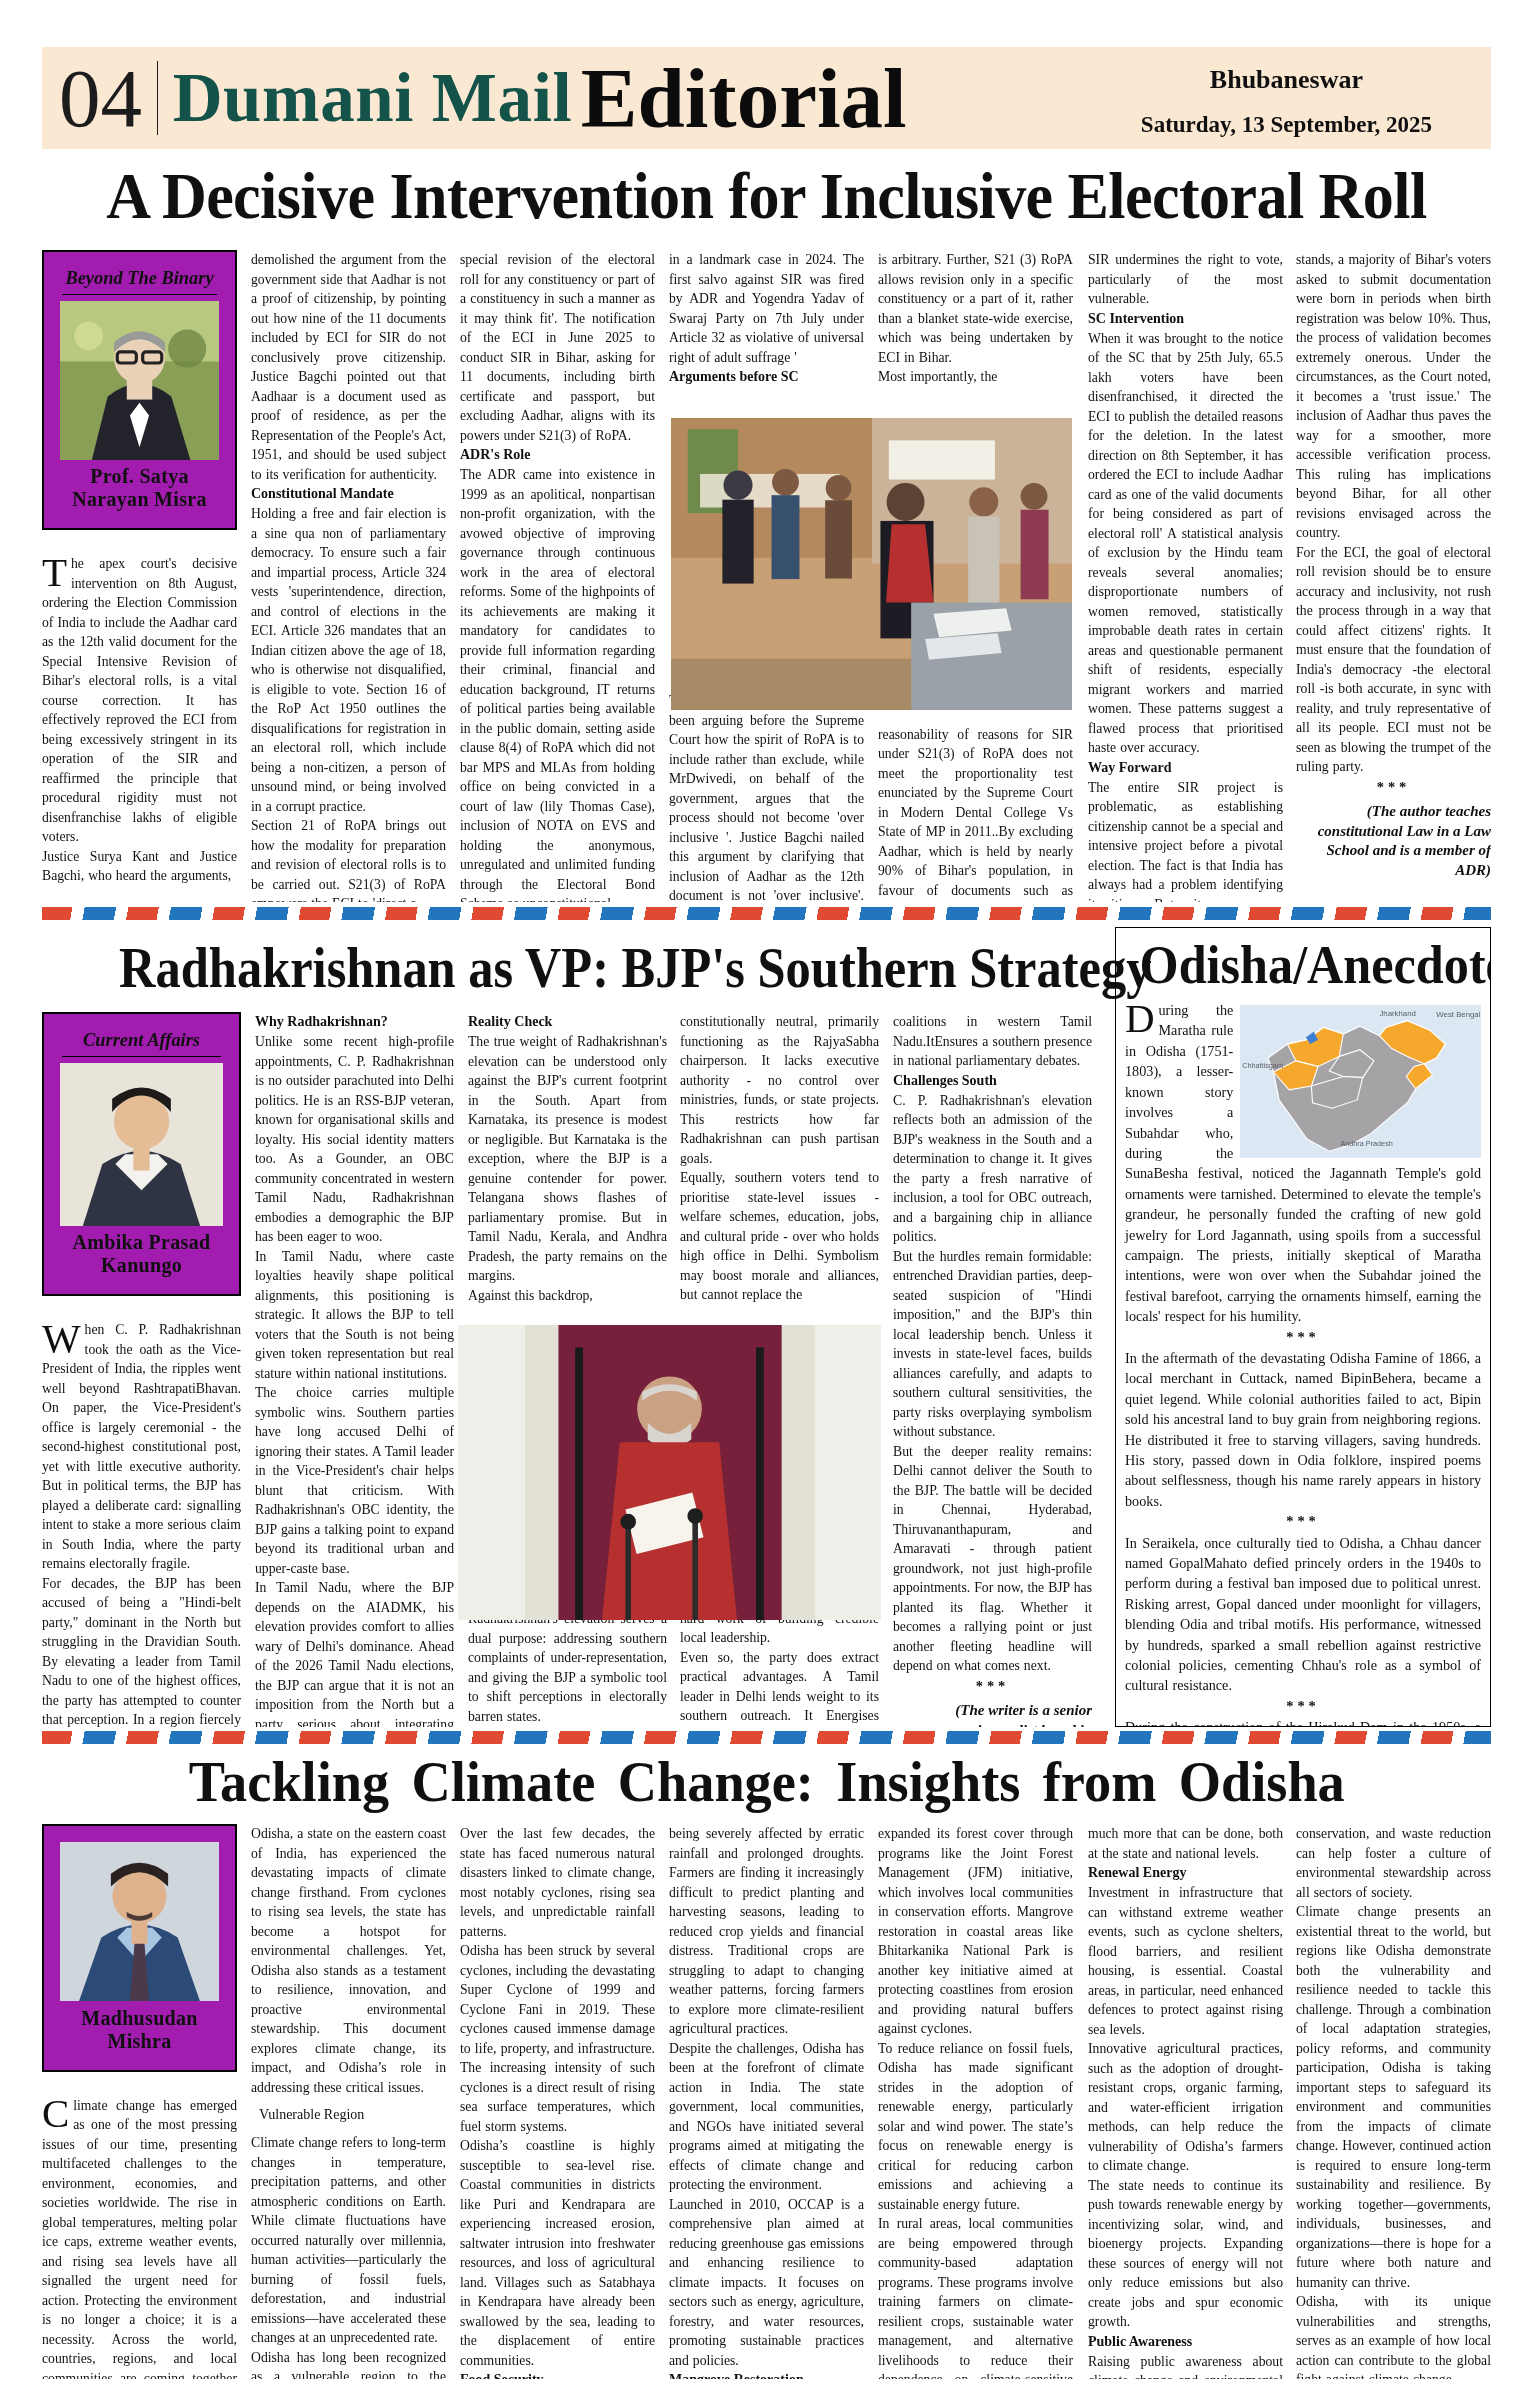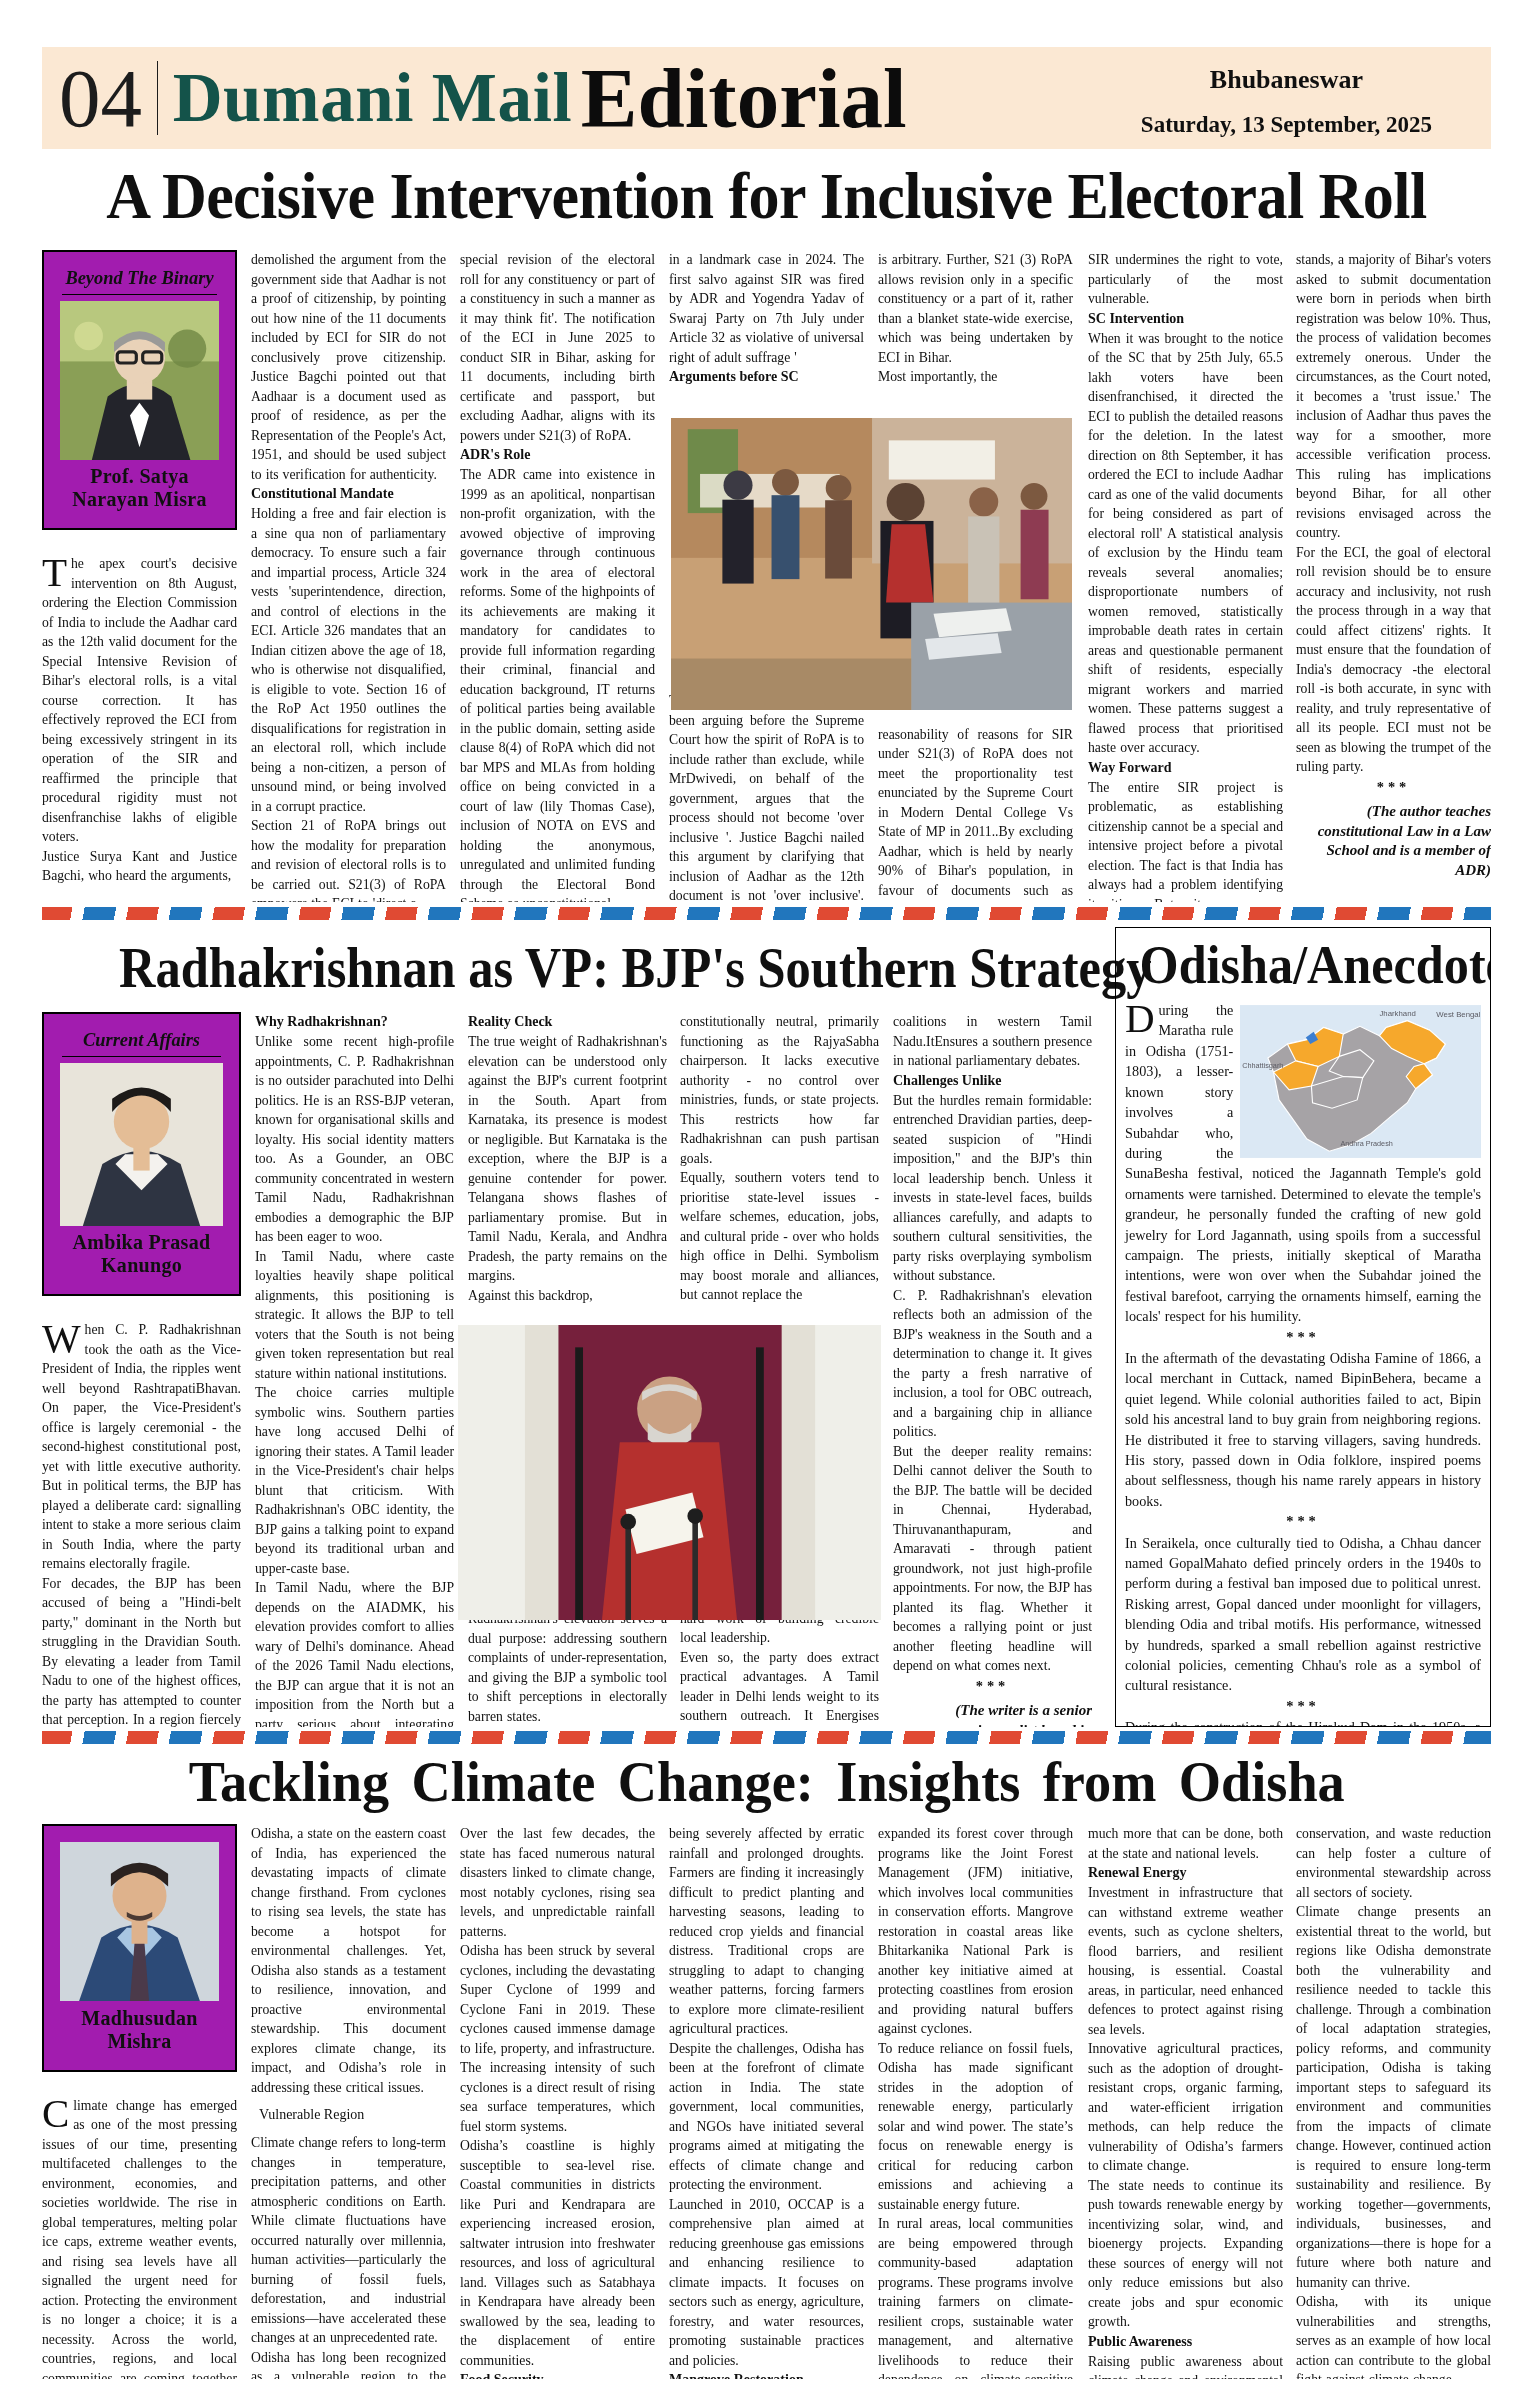--- a/index.html
+++ b/index.html
@@ -220,23 +220,23 @@
       </div>
     <div class="col d4">
         <p class="bp">constitutionally neutral, primarily functioning as the RajyaSabha chairperson. It lacks executive authority - no control over ministries, funds, or state projects. This restricts how far Radhakrishnan can push partisan goals.</p>
         <p class="bp">Equally, southern voters tend to prioritise state-level issues - welfare schemes, education, jobs, and cultural pride - over who holds high office in Delhi. Symbolism may boost morale and alliances, but cannot replace the</p>
         <div class="sp"></div>
         <p class="bp">hard work of building credible local leadership.</p>
         <p class="bp">Even so, the party does extract practical advantages. A Tamil leader in Delhi lends weight to its southern outreach. It Energises BJP-RSS workers across the South. It strengthens negotiations with partners like AIADMK.It is also a useful bridge to caste</p>
       </div>
     <div class="col d5">
         <p class="bp">coalitions in western Tamil Nadu.ItEnsures a southern presence in national parliamentary debates.</p>
-        <p class="sub">Challenges Unlike</p>
+        <p class="sub">Challenges South</p>
+        <p class="bp">C. P. Radhakrishnan's elevation reflects both an admission of the BJP's weakness in the South and a determination to change it. It gives the party a fresh narrative of inclusion, a tool for OBC outreach, and a bargaining chip in alliance politics.</p>
         <p class="bp">But the hurdles remain formidable: entrenched Dravidian parties, deep-seated suspicion of "Hindi imposition," and the BJP's thin local leadership bench. Unless it invests in state-level faces, builds alliances carefully, and adapts to southern cultural sensitivities, the party risks overplaying symbolism without substance.</p>
-        <p class="bp">C. P. Radhakrishnan's elevation reflects both an admission of the BJP's weakness in the South and a determination to change it. It gives the party a fresh narrative of inclusion, a tool for OBC outreach, and a bargaining chip in alliance politics.</p>
         <p class="bp">But the deeper reality remains: Delhi cannot deliver the South to the BJP. The battle will be decided in Chennai, Hyderabad, Thiruvananthapuram, and Amaravati - through patient groundwork, not just high-profile appointments. For now, the BJP has planted its flag. Whether it becomes a rallying point or just another fleeting headline will depend on what comes next.</p>
         <p class="stars">***</p>
         <p class="credit">(The writer is a senior journalist based in Bhubaneswar)</p>
       </div>
     <div class="photo ph-a2">
       <svg viewBox="0 0 758 528" preserveAspectRatio="none">
         <rect width="758" height="528" fill="#76203c"></rect>
         <rect x="0" y="0" width="160" height="528" fill="#efefe9"></rect>
         <rect x="598" y="0" width="160" height="528" fill="#efefe9"></rect>
         <rect x="120" y="0" width="60" height="528" fill="#e3e0d6"></rect>

